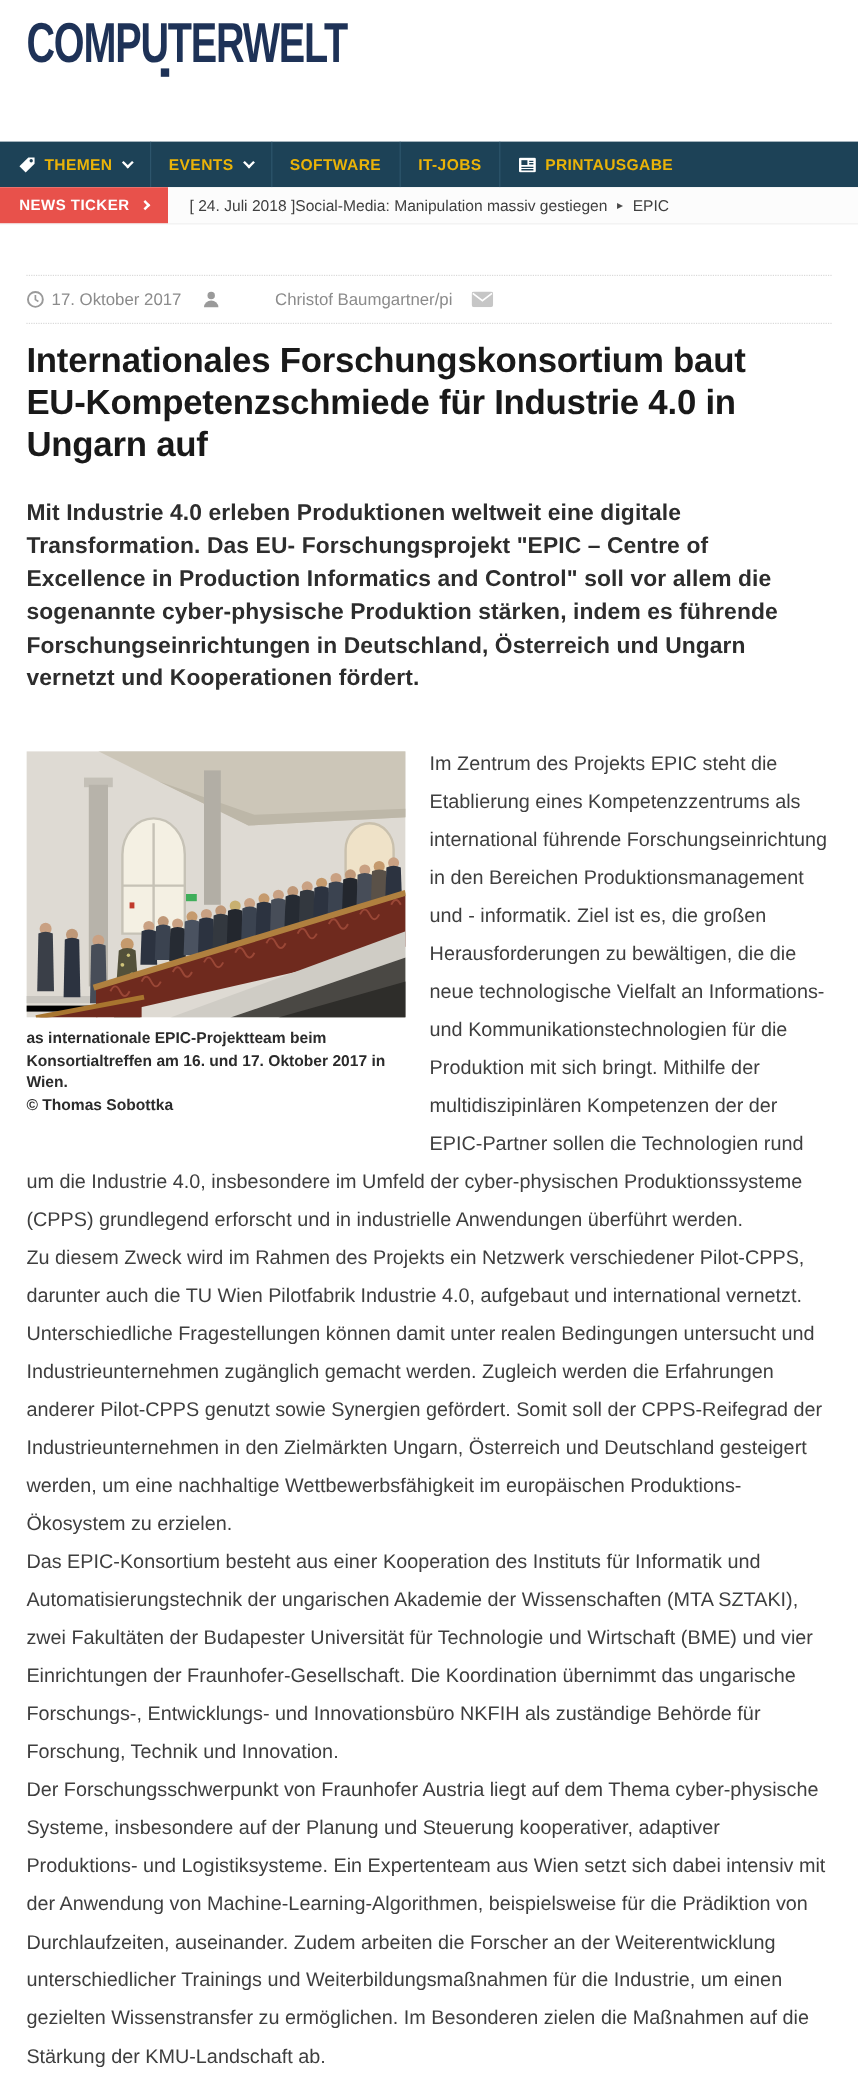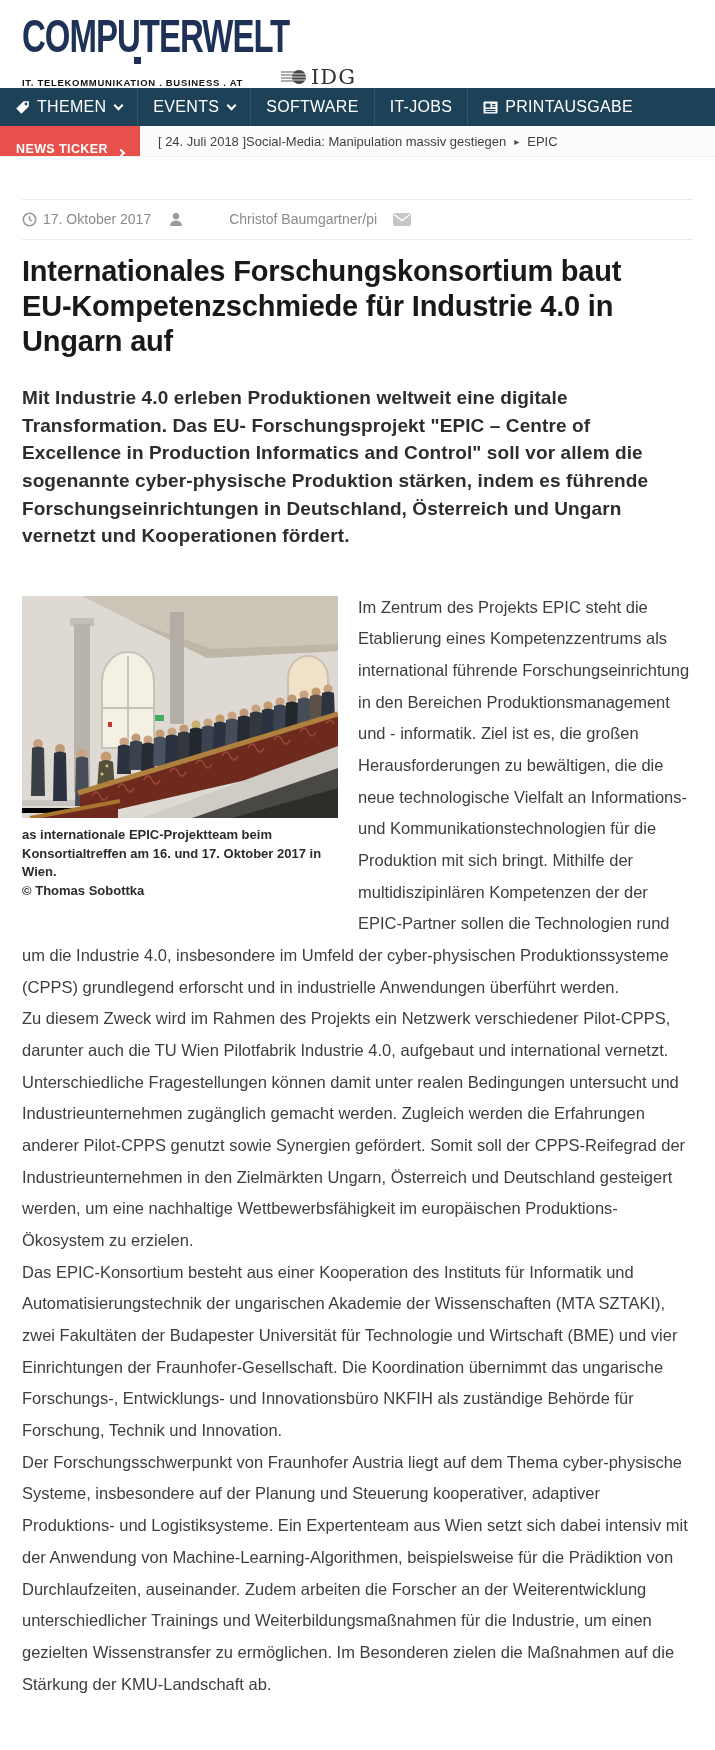--- a/index.html
+++ b/index.html
@@ -2,51 +2,51 @@
 <html><head>
 <meta charset="utf-8">
 <style>
   * { margin:0; padding:0; box-sizing:border-box; }
   html,body { width:715px; }
   body {
     height:1750px; overflow:hidden; background:#fff;
     font-family:"Liberation Sans", sans-serif; color:#3e3e3e;
   }
   
-  .site-header { padding:12px 0 10px 22px; height:88px; }
+  .site-header { padding:12px 0 10px 22px; height:118px; }
   .logo-wrap { position:relative; }
   .logo-text {
     display:inline-block; font-size:33px; font-weight:bold; letter-spacing:-1px;
     color:#1e3257; transform:scaleY(1.42); transform-origin:left top; line-height:1;
   }
   .logo-dot { position:absolute; left:112px; top:45px; width:7px; height:7px; background:#1e3257; }
   .logo-row { display:flex; align-items:flex-end; margin-top:22px; }
   .tagline { font-size:9.5px; font-weight:bold; letter-spacing:.7px; color:#121212; }
   .idg { display:flex; align-items:center; margin-left:38px; }
   .idg-text { font-family:"DejaVu Serif", serif; font-size:21px; color:#30302f; letter-spacing:1px; line-height:1; }
   
   .topnav {
     height:38px; background:#1d4257; display:flex; align-items:stretch;
     overflow:hidden; white-space:nowrap;
   }
   .nav-item {
-    display:flex; align-items:center; padding:0 15px; color:#ffffff;
-    font-size:16px; font-weight:normal; letter-spacing:.3px; cursor:pointer; flex:0 0 auto;
+    display:flex; align-items:center; padding:0 15px; color:#eab308;
+    font-size:13px; font-weight:bold; letter-spacing:.3px; cursor:pointer; flex:0 0 auto;
   }
   .nav-item + .nav-item { border-left:1px solid #2d556c; }
   .nav-icon { margin-right:7px; display:inline-flex; }
   .chev {
     width:7px; height:7px; border-right:2px solid #fff; border-bottom:2px solid #fff;
     transform:rotate(45deg); margin-left:9px; margin-top:-4px; display:inline-block;
   }
   
   .ticker { height:31px; display:flex; align-items:stretch; background:#fcfcfc; border-bottom:1px solid #f1f1f1; }
   .ticker-badge {
     background:#e8514b; color:#fff; font-size:12.5px; font-weight:bold; letter-spacing:.4px;
-    display:flex; align-items:flex-end; padding:0 16px; flex:0 0 auto;
+    display:flex; align-items:center; padding:0 16px; flex:0 0 auto;
   }
   .badge-chev {
     width:6px; height:6px; border-right:2px solid #fff; border-bottom:2px solid #fff;
     transform:rotate(-45deg); margin-left:10px; display:inline-block;
   }
   .ticker-text { display:flex; align-items:center; padding-left:18px; font-size:13px; color:#3f3f3f; }
   .t-date { }
   .t-arrow { color:#4a4a4a; font-size:10px; margin:0 8px; }
   
   .article { padding:0 22px; }
@@ -73,40 +73,20 @@
   figcaption { margin-top:8px; font-size:13px; font-weight:bold; line-height:1.45; color:#2b2b2b; }
   h2.subhead { font-size:17px; font-weight:bold; color:#141414; line-height:1.9; }
 </style>
 </head>
 <body>
 
 <header class="site-header">
   <div class="logo-wrap">
     <div class="logo-text">COMPUTERWELT</div>
     <span class="logo-dot"></span>
-    <div class="logo-row">
-      <span class="tagline">IT. TELEKOMMUNIKATION . BUSINESS . AT</span>
-      <span class="idg">
-        <svg width="30" height="17" viewBox="0 0 30 17">
-          <g stroke="#5a5a5a" stroke-width="1">
-            <line x1="0" y1="3" x2="22" y2="3"></line>
-            <line x1="0" y1="6" x2="22" y2="6"></line>
-            <line x1="0" y1="9" x2="22" y2="9"></line>
-            <line x1="0" y1="12" x2="22" y2="12"></line>
-          </g>
-          <circle cx="18" cy="8" r="7" fill="#444"></circle>
-          <g stroke="#dcdcdc" stroke-width="1">
-            <line x1="11" y1="5" x2="25" y2="5"></line>
-            <line x1="11" y1="8" x2="25" y2="8"></line>
-            <line x1="12" y1="11" x2="24" y2="11"></line>
-          </g>
-        </svg>
-        <span class="idg-text">IDG</span>
-      </span>
-    </div>
   </div>
 </header>
 
 <nav class="topnav">
   <div class="nav-item">
     <span class="nav-icon">
       <svg width="15" height="15" viewBox="0 0 15 15">
           <path d="M13.8,1.2 H8.6 L1.2,8.6 L6.4,13.8 L13.8,6.4 Z" fill="#fff"></path>
           <circle cx="11" cy="4" r="1.4" fill="#1d4257"></circle>
         </svg>

